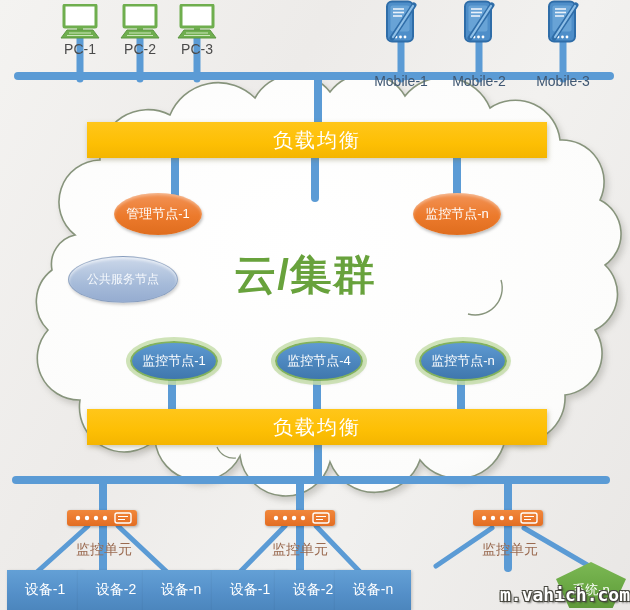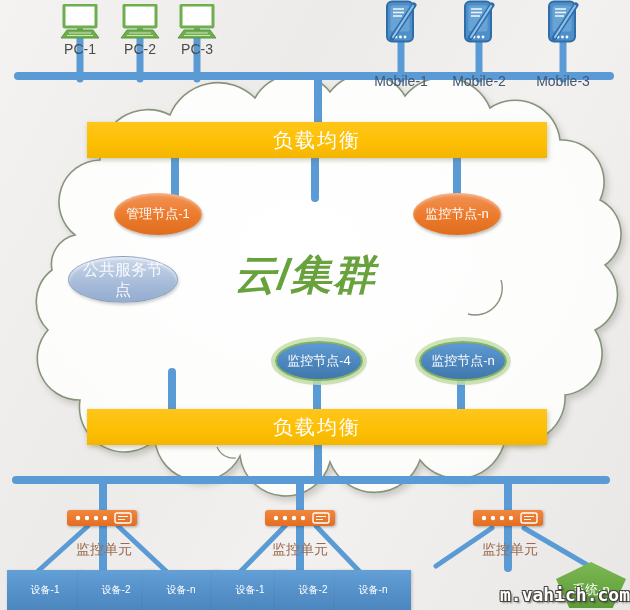--- a/index.html
+++ b/index.html
@@ -28,52 +28,52 @@
     background:linear-gradient(180deg,#f29356 0%,#ec7a2c 55%,#df6d1e 100%);
     box-shadow:1px 2px 3px rgba(0,0,0,.25), inset 0 2px 3px rgba(255,255,255,.35);
   }
   .node-bluering{
     width:84px;height:36px;
     background:linear-gradient(180deg,#5f9ad2 0%,#4c86bd 55%,#3f77ad 100%);
     border:2px solid #82b25d;
     box-shadow:0 0 0 4px rgba(199,222,171,.85), 1px 2px 4px rgba(0,0,0,.2);
   }
   .node-service{
-    width:92px;height:45px;font-size:16px;line-height:1.25;
+    width:92px;height:45px;font-size:12px;line-height:1.25;
     background:linear-gradient(180deg,#ccd8ea 0%,#a6bbd9 60%,#95acd0 100%);
     border:1px solid rgba(125,145,175,.55);
     box-shadow:1px 2px 3px rgba(0,0,0,.18), inset 0 2px 3px rgba(255,255,255,.6);
     color:#f6f9fd;padding:0 8px;
   }
 
   .cluster-title{
     left:205px;top:248px;width:200px;height:54px;z-index:4;
     display:flex;align-items:center;justify-content:center;
-    font-size:42px;font-weight:bold;color:#68a23c;letter-spacing:1px;font-style:italic;
+    font-size:42px;font-weight:bold;color:#68a23c;letter-spacing:1px;
   }
 
   
   .client-label{width:84px;text-align:center;font-size:14px;z-index:5;}
   .pc-label{color:#4b4b4b;}
   .mobile-label{color:#3f5772;margin-top:32px;}
 
   
   .router{
     width:70px;height:16px;border-radius:3px;z-index:5;
     background:linear-gradient(180deg,#f0883c 0%,#ea772c 60%,#e16d22 100%);
     box-shadow:1px 1px 3px rgba(0,0,0,.3);
   }
   .unit-label{width:90px;text-align:center;font-size:14px;color:#9a6a50;z-index:5;}
 
   
   .device{
     width:76px;height:40px;z-index:5;
     background:linear-gradient(180deg,#63a0d6 0%,#548fc8 60%,#4c86bd 100%);
     box-shadow:1px 1px 3px rgba(0,0,0,.2);
-    display:flex;align-items:center;justify-content:center;color:#fff;font-size:10px;
+    display:flex;align-items:center;justify-content:center;color:#fff;font-size:14px;
   }
   
   .pentagon{
     height:46px;z-index:5;
     background:linear-gradient(180deg,#7cb854 0%,#6aa844 55%,#5f9a3a 100%);
     clip-path:polygon(50% 0%,100% 37%,81% 100%,19% 100%,0% 37%);
     display:flex;align-items:center;justify-content:center;
     color:#fff;font-size:13px;padding-top:10px;box-sizing:border-box;
   }
 
@@ -217,20 +217,21 @@
   <div class="abs lb-bar" style="top:122px">负载均衡</div>
   <div class="abs lb-bar" style="top:409px">负载均衡</div>
 
   <div class="abs node node-orange" style="left:114px;top:193px">管理节点-1</div>
   <div class="abs node node-orange" style="left:413px;top:193px">监控节点-n</div>
 
   <div class="abs node node-service" style="left:68px;top:256px">公共服务节点</div>
 
   <div class="abs cluster-title">云/集群</div>
 
+  <div class="abs node node-bluering" style="left:130px;top:341px">监控节点-1</div>
   <div class="abs node node-bluering" style="left:275px;top:341px">监控节点-4</div>
   <div class="abs node node-bluering" style="left:419px;top:341px">监控节点-n</div>
 
   <svg class="abs router" style="left:67px;top:510px" viewBox="0 0 70 16">
     <circle cx="11" cy="8" r="2.2" fill="#fff"></circle>
       <circle cx="20" cy="8" r="2.2" fill="#fff"></circle>
     <circle cx="29" cy="8" r="2.2" fill="#fff"></circle>
       <circle cx="38" cy="8" r="2.2" fill="#fff"></circle>
     <rect x="48" y="3" width="16" height="10" rx="2" fill="none" stroke="#fff" stroke-width="1.4"></rect>
     <line x1="51" y1="6.5" x2="61" y2="6.5" stroke="#fff" stroke-width="1.2"></line>

